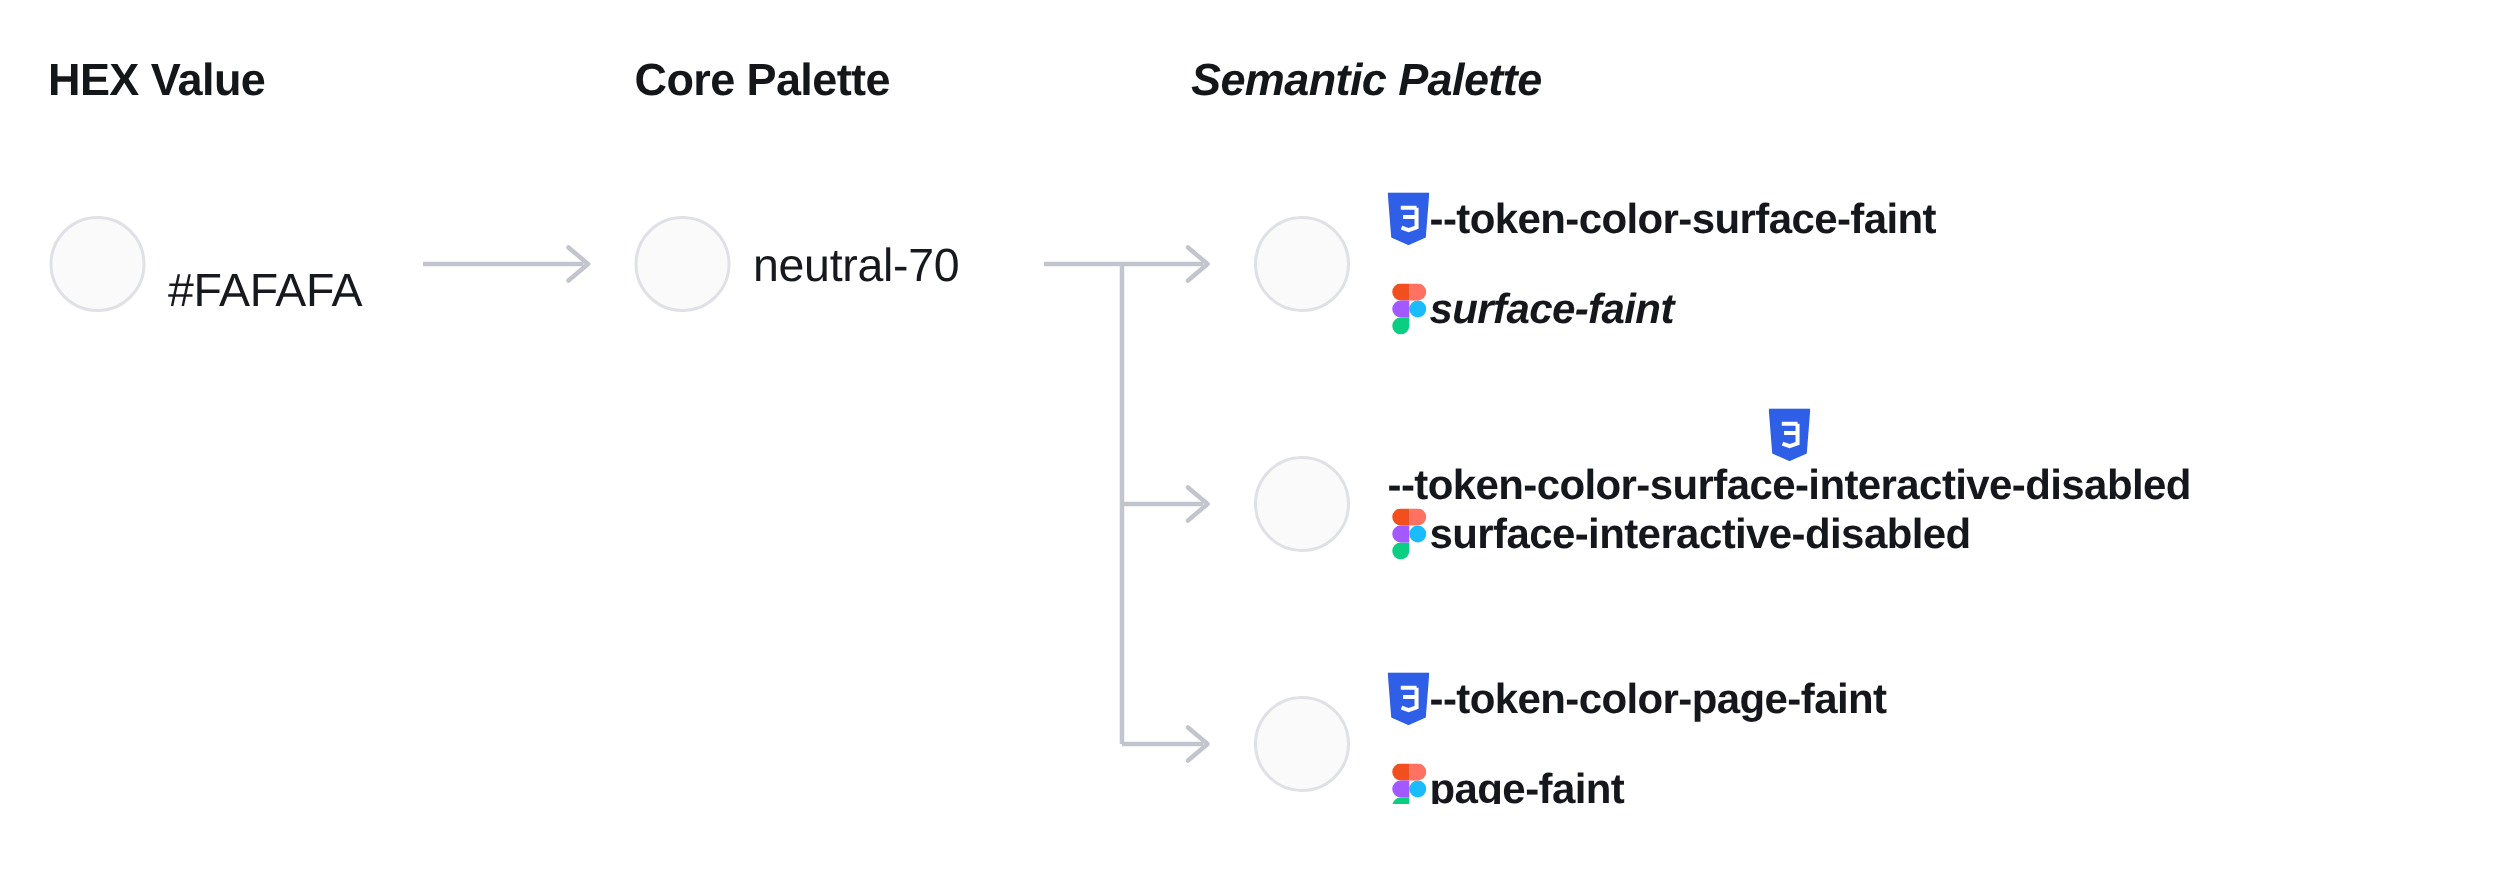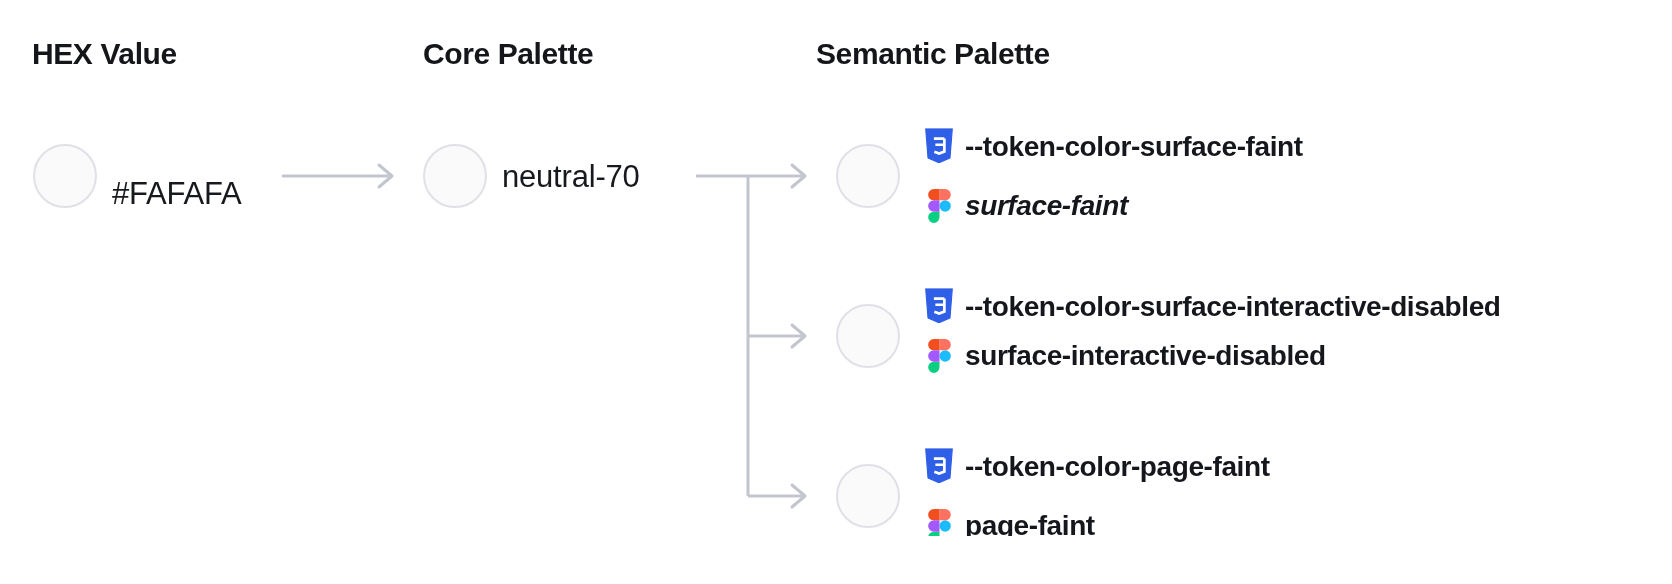--- a/index.html
+++ b/index.html
@@ -12,34 +12,34 @@
     overflow:hidden;
   }
   .connectors{position:absolute;left:0;top:0;z-index:1;}
   .hdr{
     position:absolute;top:38px;margin:0;
     font-size:30px;line-height:32px;font-weight:700;
     letter-spacing:-0.4px;color:#14161a;white-space:nowrap;
   }
   .hdr-hex{left:32px;}
   .hdr-core{left:423px;}
-  .hdr-semantic{left:816px;}
+  .hdr-semantic{left:794px;font-style:italic;}
   .swatch{
     position:absolute;width:60px;height:60px;border-radius:50%;
     background:#FAFAFA;border:2px solid #dfe1e7;
     box-sizing:content-box;z-index:2;
   }
   .plain-label{
     position:absolute;transform:translateY(-50%);
     font-size:31px;font-weight:400;color:#17191e;
     letter-spacing:-0.2px;white-space:nowrap;z-index:2;
   }
   .token-row{
     position:absolute;left:925px;transform:translateY(-50%);
-    display:flex;align-items:center;gap:12px;z-index:2;white-space:nowrap;
+    display:flex;align-items:center;z-index:2;white-space:nowrap;
   }
   .token-label{
     font-size:28px;font-weight:700;letter-spacing:-0.4px;color:#15171c;
   }
   .icon-box{display:flex;align-items:center;justify-content:center;width:28px;flex:0 0 28px;}
   .css-svg{display:block;width:28px;height:35px;}
   .figma-svg{display:block;width:23px;height:34px;}
 </style>
 </head>
 <body>
@@ -89,21 +89,21 @@
         <path fill="#0acf83" d="M0 47.5A9.5 9.5 0 0 1 9.5 38H19v9.5a9.5 9.5 0 1 1-19 0z"></path>
         <path fill="#ff7262" d="M19 0v19h9.5a9.5 9.5 0 1 0 0-19H19z"></path>
         <path fill="#f24e1e" d="M0 9.5A9.5 9.5 0 0 0 9.5 19H19V0H9.5A9.5 9.5 0 0 0 0 9.5z"></path>
         <path fill="#a259ff" d="M0 28.5A9.5 9.5 0 0 0 9.5 38H19V19H9.5A9.5 9.5 0 0 0 0 28.5z"></path>
       </svg>
     </span>
     <span class="token-label">surface-faint</span>
   </div>
 
   <div class="swatch" style="left:836px;top:304px;"></div>
-  <div class="token-row" style="top:306px;">
+  <div class="token-row" style="top:306px;flex-direction:column;">
     <span class="icon-box">
       <svg class="css-svg" viewBox="0 0 24 30">
         <polygon points="0.6,0 23.4,0 21.4,25.2 12,29.4 2.6,25.2" fill="#2f5fe6" stroke="#2f5fe6" stroke-width="1" stroke-linejoin="round"></polygon>
         <path d="M7.6 8.6 H16.6 M16.6 8.6 V19.8 L12.1 21.4 L8 19.9 M8.9 13.9 H16.4" fill="none" stroke="#ffffff" stroke-width="2.3"></path>
       </svg>
     </span>
     <span class="token-label">--token-color-surface-interactive-disabled</span>
   </div>
   <div class="token-row" style="top:356px;">
     <span class="icon-box">

